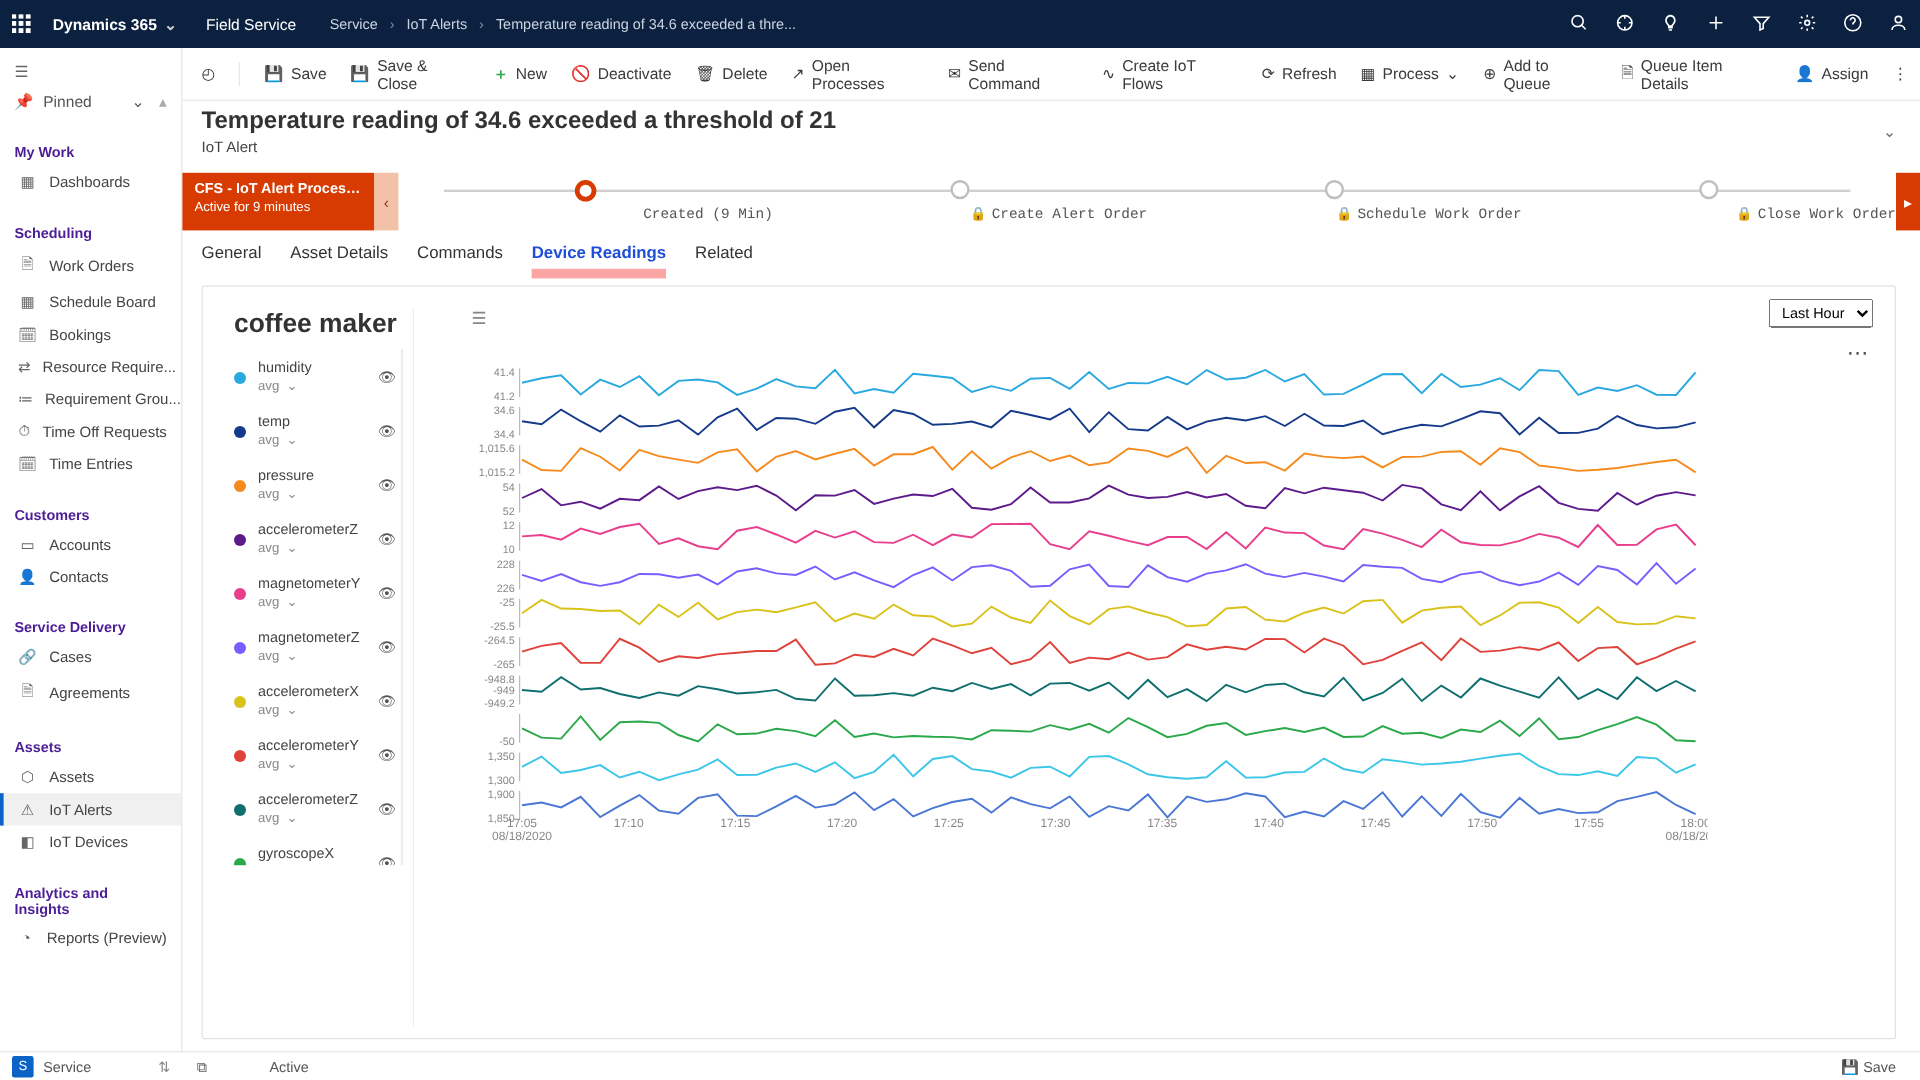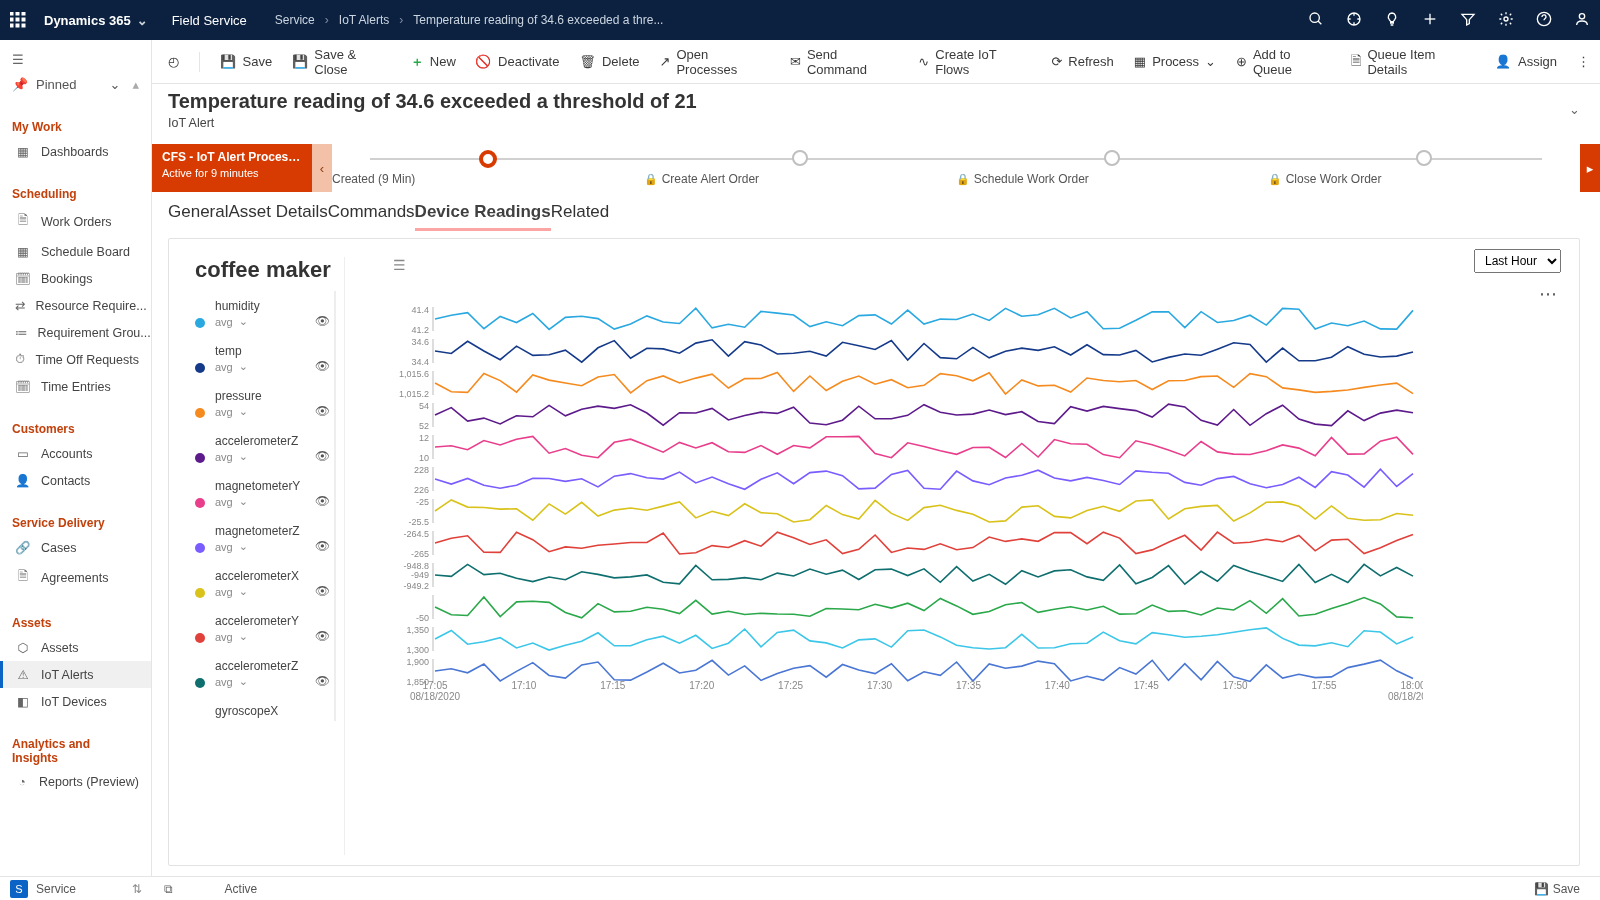--- a/index.html
+++ b/index.html
@@ -19,56 +19,56 @@
   .toolbar { height: 44px; border-bottom:1px solid #e5e5e5; display:flex; align-items:center; padding-left:160px; gap:20px; font-size:13px; color:#3a3a3a;}
   .toolbar .item { display:flex; align-items:center; gap:6px; cursor:pointer;}
   .toolbar .sepv { width:1px; height:20px; background:#e5e5e5;}
 
   
   .wrap { position:absolute; top:40px; bottom:24px; left:0; right:0; display:flex; }
   .sidebar { width:152px; border-right:1px solid #e5e5e5; padding:8px 0 0; overflow:hidden; background:#fff;}
   .sidebar .hamb { padding:4px 12px; color:#666;}
   .sidebar .pin { padding:6px 12px; display:flex; align-items:center; gap:8px; color:#555;}
   .sidebar .section { margin-top:18px; }
-  .sidebar .sectionTitle { font-weight:600; padding:4px 12px; font-size:12px; color:#c2410c;}
+  .sidebar .sectionTitle { font-weight:600; padding:4px 12px; font-size:12px; color:#4c1d95;}
   .sidebar .navItem { display:flex; align-items:center; gap:10px; padding:6px 12px; font-size:12.5px; color:#444; cursor:pointer; border-left:3px solid transparent; white-space:nowrap; overflow:hidden; text-overflow:ellipsis;}
   .sidebar .navItem.active { background:#f0f0f0; border-left-color:#0b63c5;}
   .sidebar .glyph {width:16px; text-align:center; color:#666;}
 
   .main { flex:1; position:relative; min-width:0;}
   .main .title { position:absolute; left:16px; top:50px; font-size:20px; font-weight:600;}
   .main .sub { position:absolute; left:16px; top:76px; font-size:12.5px; color:#444;}
   .main .expand { position:absolute; right:20px; top:62px; color:#666;}
 
   
   .processRow { position:absolute; left:0; right:0; top:104px; height:48px; display:flex; align-items:stretch;}
   .processHeader { background:#d83b01; color:#fff; width:160px; padding:6px 10px; font-size:12px; line-height:1.3;}
   .processHeader .ph1{font-weight:600; white-space:nowrap; overflow:hidden; text-overflow:ellipsis;}
   .processHeader .ph2{font-size:11px;}
   .collapser { width:20px; background:#f3c0a8; display:flex; align-items:center; justify-content:center; color:#7a2; color:#8a3a10;}
   .stages { flex:1; position:relative;}
   .stages .track { position:absolute; left:38px; right:38px; top:14px; height:2px; background:#d0d0d0;}
   .stageList { position:absolute; inset:0; display:flex;  }
-  .stage { flex:1; text-align:left; font-size:12px; color:#555; position:relative; padding-top:28px;}
+  .stage { flex:1; text-align:right; font-size:12px; color:#555; position:relative; padding-top:28px;font-family:Liberation Mono, monospace;}
   .stage .bubble { position:absolute; top:6px; left:50%; transform:translateX(-50%); width:16px; height:16px; border-radius:50%; border:2px solid #bfbfbf; background:#fff;}
   .stage.active .bubble { border:4px solid #d83b01; width:18px; height:18px;}
   .stage .lock { font-size:11px; margin-right:4px; color:#888;}
   .advancer { width:20px; background:#d83b01; color:#fff; display:flex; align-items:center; justify-content:center;}
 
   
-  .tabs { position:absolute; left:16px; top:162px; display:flex; font-size:17px;}
+  .tabs { position:absolute; left:16px; top:162px; display:flex; gap:24px; font-size:14px;}
   .tab { padding-bottom:6px; cursor:pointer; color:#333;}
-  .tab.active { border-bottom:3px solid #fca5a5; color:#404040; font-weight:600;}
+  .tab.active { border-bottom:8px solid #fca5a5; color:#1d4ed8; font-weight:600;}
 
   
   .panel { position:absolute; left:16px; right:20px; top:198px; bottom:10px; border:1px solid #e2e2e2; border-radius:2px; padding:18px 18px 10px 26px; display:flex; gap:28px;}
   .panel h2 { font-size:22px; font-weight:600; margin-bottom:8px;}
   .legendCol { width:150px; border-right:1px solid #eee; padding-right:8px; overflow:hidden;}
   .legendCol .scroll { max-height:430px; overflow:hidden; border-right:2px solid #eee; padding-right:4px;}
-  .legendItem { display:flex; align-items:flex-end; gap:10px; padding:8px 0; font-size:12px; color:#555;}
+  .legendItem { display:flex; align-items:center; gap:10px; padding:8px 0; font-size:12px; color:#555;}
   .legendItem .dot { width:10px; height:10px; border-radius:50%; margin-top:2px; flex:0 0 10px;}
   .legendItem .meta { flex:1;}
   .legendItem .name { color:#444;}
   .legendItem .agg { font-size:11px; color:#888; display:flex; align-items:center; gap:6px; margin-top:2px;}
   .legendItem .vis { color:#555;}
 
   .chartCol { flex:1; position:relative; min-width:0;}
   .chartCol .stackIcon { position:absolute; left:20px; top:0; color:#888; font-size:14px;}
   .chartCol .timeSel { position:absolute; right:0; top:-8px;}
   .chartCol .timeSel select { font-size:12px; padding:3px 6px;}

